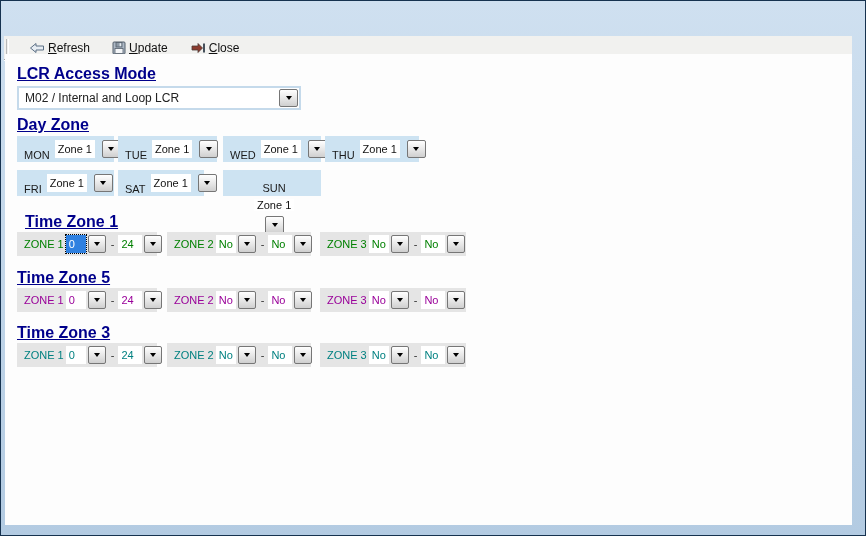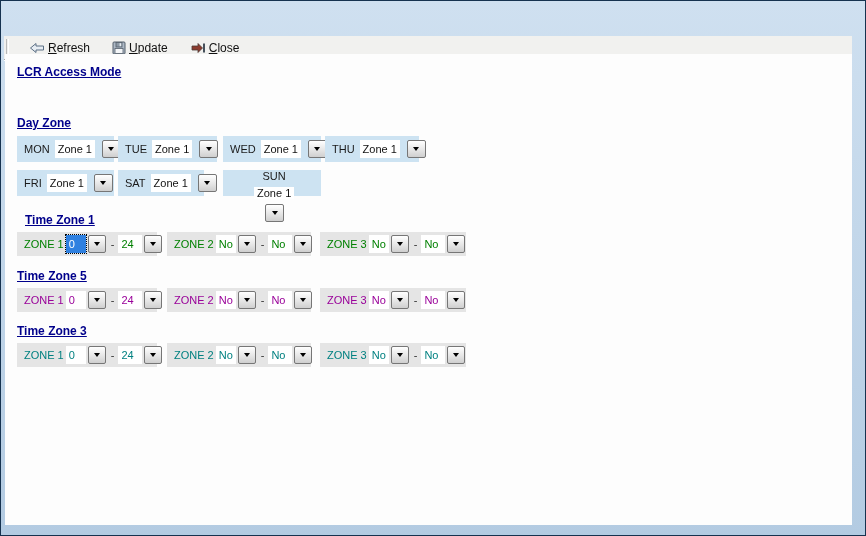--- a/index.html
+++ b/index.html
@@ -41,21 +41,21 @@
   }
   .grip { width:3px; height:17px; border-left:1px solid #b9b9b9; border-right:1px solid #ffffff; margin-right:2px; }
   .tb-btn { display:flex; align-items:center; gap:3px; font-size:12px; color:#111; padding:2px 4px; cursor:default; }
   .tb-btn .mn { text-decoration:underline; }
   
   .content {
     position:absolute; top:53px; left:4px; right:13px; bottom:10px;
     background:#fdfdfd; overflow:hidden;
   }
   .sec-heading {
-    position:absolute; font-size:12px; font-weight:bold; color:#00008b;
+    position:absolute; font-size:16px; font-weight:bold; color:#00008b;
     text-decoration:underline; white-space:nowrap;
   }
   
   .big-combo {
     position:absolute; left:12px; top:32px; width:284px; height:24px;
     border:2px solid #c5daeb; background:#fff;
     display:flex; align-items:center;
   }
   .big-combo .val { flex:1; font-size:12px; color:#222; padding-left:6px; white-space:nowrap; overflow:hidden; }
   .dd-btn {
@@ -63,21 +63,21 @@
     border:1px solid #767676; border-radius:2px;
     background:linear-gradient(#ffffff,#e6e6e6 55%,#cfcfcf);
     display:flex; align-items:center; justify-content:center; cursor:default;
   }
   .tri { width:0; height:0; border-left:3px solid transparent; border-right:3px solid transparent; border-top:4px solid #000; }
   
   .day-panel {
     position:absolute; height:26px; background:#cde3f2;
     display:flex; align-items:center; padding:0 3px 0 7px; gap:5px;
   }
-  .day-label { font-size:11px; color:#1a1a1a; }
+  .day-label { font-size:11px; color:#1a1a1a;margin-top:12px; }
   .field {
     background:#fff; height:18px; display:flex; align-items:center;
     padding:0 3px; font-size:11px; white-space:nowrap;
   }
   .day-panel .field { width:40px; color:#111; }
   
   .tz-panel {
     position:absolute; height:24px; background:#e5e5e5;
     display:flex; align-items:center; padding:0 4px 0 7px;
   }
@@ -119,20 +119,26 @@
         <path d="M2 5 H8 V2.5 L12.5 7 L8 11.5 V9 H2 Z" fill="#8c3b2e" stroke="#4d3a35" stroke-width=".8"></path>
         <rect x="13" y="2.5" width="2" height="9" fill="#45505b"></rect>
       </svg>
       <span><span class="mn">C</span><span>lose</span></span>
     </div>
   </div>
 
   <div class="content">
 
     <div class="sec-heading" style="left:12px; top:11px;">LCR Access Mode</div>
+    <div class="big-combo">
+      <span class="val">M02 / Internal and Loop LCR</span>
+      <div class="dd-btn">
+          <div class="tri"></div>
+        </div>
+    </div>
 
     <div class="sec-heading" style="left:12px; top:62px;">Day Zone</div>
 
     <div class="day-panel" style="left:12px; top:82px; width:97px;">
       <span class="day-label">MON</span>
       <div class="field">Zone 1</div>
       <div class="dd-btn">
           <div class="tri"></div>
         </div>
     </div>

